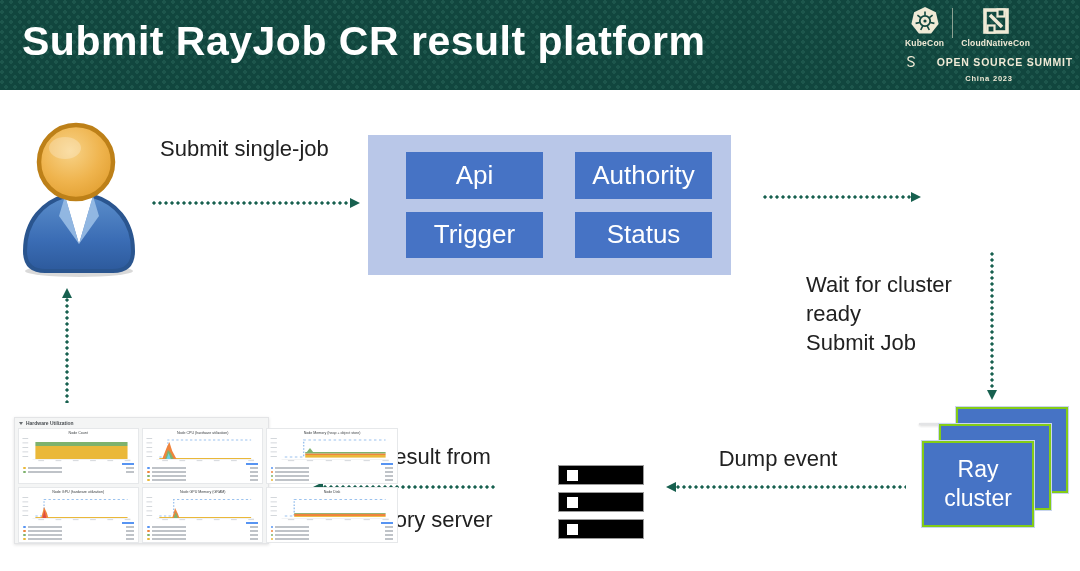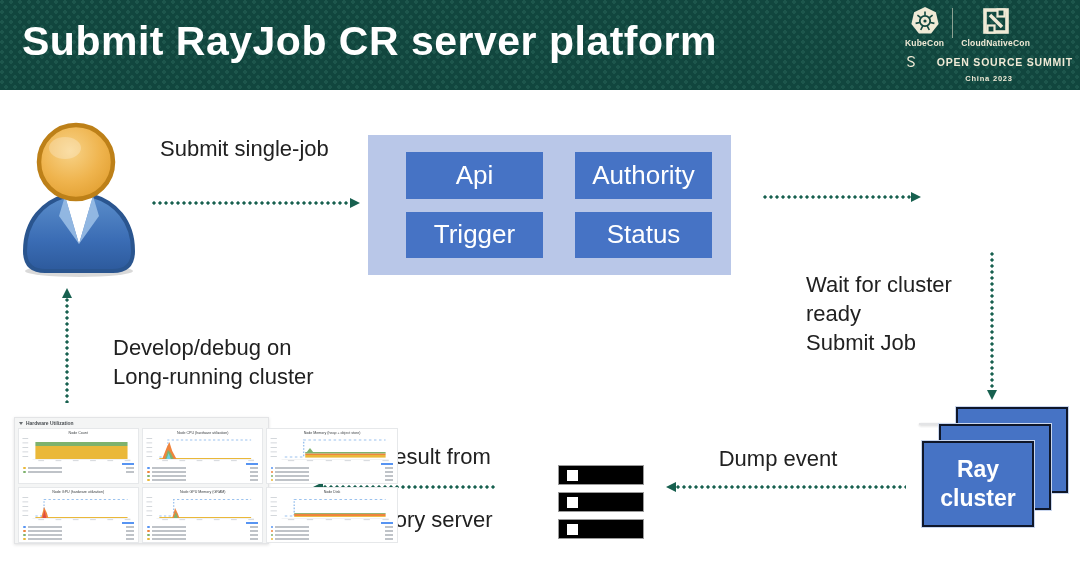--- a/index.html
+++ b/index.html
@@ -54,22 +54,22 @@
   
   .platform{position:absolute;left:368px;top:135px;width:363px;height:140px;background:var(--platform);
             display:grid;grid-template-columns:1fr 1fr;grid-template-rows:1fr 1fr;gap:13px;padding:17px 19px;}
   .module{background:var(--module);color:#fff;font-size:26px;display:flex;align-items:center;justify-content:center;margin-left:19px;}
 
   
   .kuberay{position:absolute;left:932px;top:156px;width:126px;height:89px;background:var(--kuberay);color:#fff;
            font-size:24px;line-height:31px;display:flex;flex-direction:column;align-items:center;justify-content:center;}
 
   
-  .raybox{position:absolute;width:112px;height:86px;background:var(--module);border:2px solid #0f172a;
-          box-shadow:0 0 0 1px #c9d6ee;font-weight:bold;}
+  .raybox{position:absolute;width:112px;height:86px;background:var(--module);border:2px solid #84cc16;
+          box-shadow:0 0 0 1px #c9d6ee;}
   .raybox.front{display:flex;flex-direction:column;align-items:center;justify-content:center;color:#fff;font-size:23px;line-height:29px;}
 
   
   .server{position:absolute;left:558px;top:465px;width:86px;}
   .srv-bar{position:relative;width:86px;height:20px;background:#000;border:1px solid #9a9a9a;margin-bottom:7px;}
   .srv-bar .led{position:absolute;left:8px;top:4px;width:11px;height:11px;background:#fff;}
 
   
   .dash{position:absolute;left:14px;top:417px;width:255px;height:127px;background:#f4f5f5;border:1px solid #e3e4e6;box-shadow:0 1px 3px rgba(0,0,0,.12);}
   .dash-hd{display:flex;align-items:center;gap:3px;height:10px;padding:0 4px;color:#4a4e52;}
@@ -85,21 +85,21 @@
   .lbar{height:1.5px;background:#bfc3c8;width:34px;}
   .lval{height:1.5px;background:#bfc3c8;width:8px;margin-left:auto;}
   .c-blue{background:#5794f2;} .c-orange{background:var(--gorange);} .c-green{background:var(--ggreen);} .c-yellow{background:var(--gyellow);}
 </style>
 </head>
 <body>
 
 <div class="slide">
 
   <header class="hdr">
-    <h1 class="title">Submit RayJob CR server platform</h1>
+    <h1 class="title">Submit RayJob CR result platform</h1>
 
     <div class="brand">
       <div class="brand-row1">
         <div class="brand-item">
           <svg width="30" height="30" viewBox="0 0 30 30">
             <polygon points="15,1 25.9,6.3 28.6,18.1 21.1,27.6 8.9,27.6 1.4,18.1 4.1,6.3" fill="#f0ead6"></polygon>
             <circle cx="15" cy="15" r="5.2" fill="none" stroke="#11463e" stroke-width="1.8"></circle>
             <circle cx="15" cy="15" r="1.6" fill="#11463e"></circle>
             <g stroke="#11463e" stroke-width="1.6">
               <line x1="15" y1="5.5" x2="15" y2="9.5"></line>
@@ -225,24 +225,20 @@
     <span>Watch result from</span>
   </div>
   <div class="arrow" style="left:313px;top:482px;width:182px;">
     <div class="ah ah-l"></div>
       <div class="dot-h"></div>
   </div>
   <div class="lbl center" style="left:302px;top:505px;width:200px;">
     <span>Ray History server</span>
   </div>
 
-  <div class="lbl" style="left:113px;top:333px;">
-    <span>Develop/debug on</span>
-    <span>Long-running cluster</span>
-  </div>
   <div class="arrow-v" style="left:62px;top:288px;height:115px;">
     <div class="ah ah-u"></div>
       <div class="dot-v"></div>
   </div>
 
   <div class="dash">
     <div class="dash-hd">
       <div class="dash-caret"></div>
       <span class="dash-hd-title">Hardware Utilization</span>
     </div>

